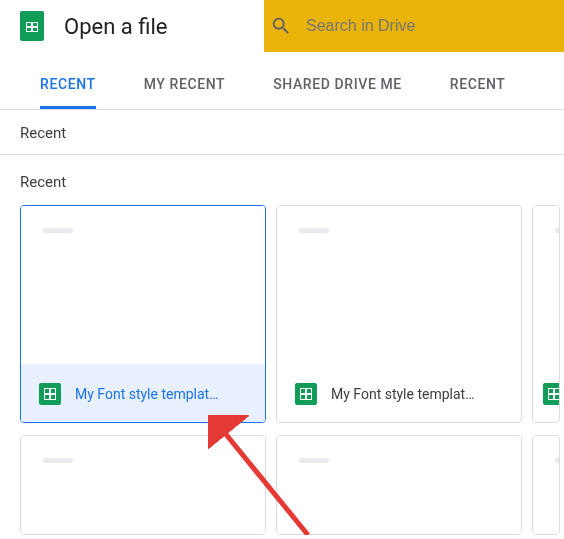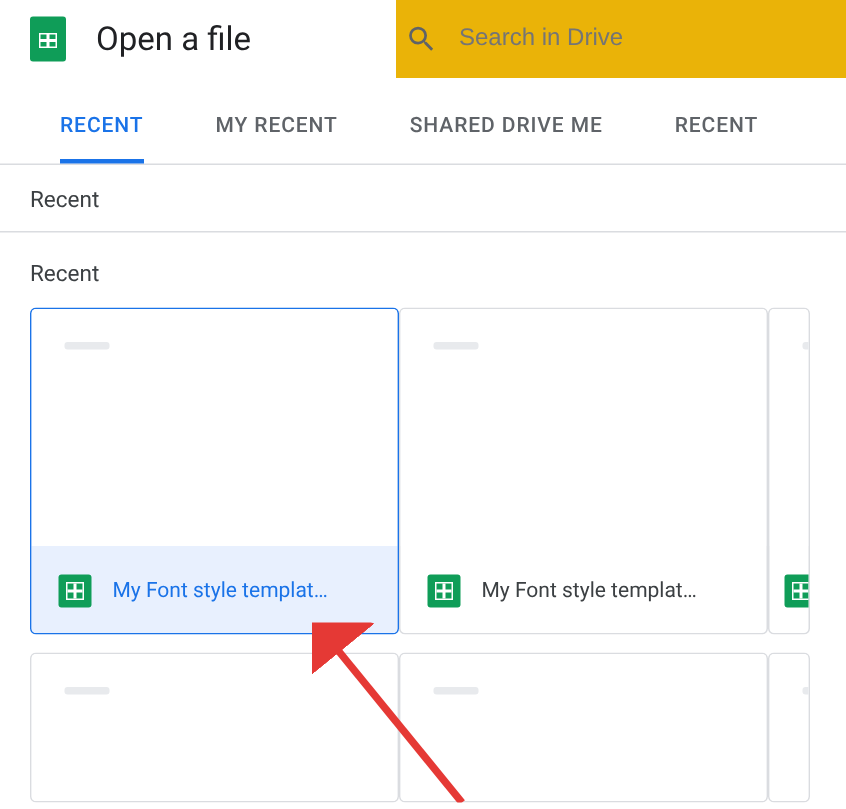--- a/index.html
+++ b/index.html
@@ -99,20 +99,21 @@
       color: #3c4043;
       padding: 14px 20px 12px;
     }
     .subsection-label {
       font-size: 15px;
       color: #3c4043;
       padding: 18px 20px 14px;
     }
     .grid {
       display: flex;
+      gap: 10px;
       padding: 0 20px;
       overflow: hidden;
     }
     .card {
       width: 246px;
       height: 218px;
       border: 1px solid #dadce0;
       border-radius: 4px;
       flex-shrink: 0;
       cursor: pointer;

